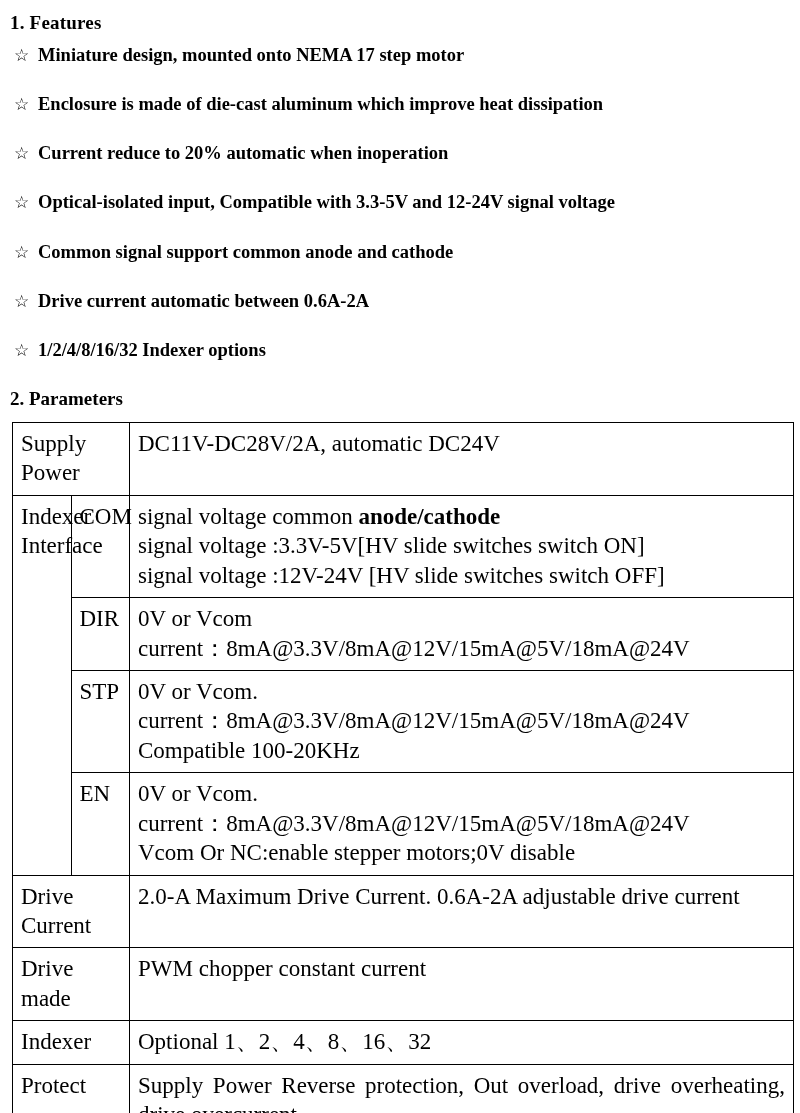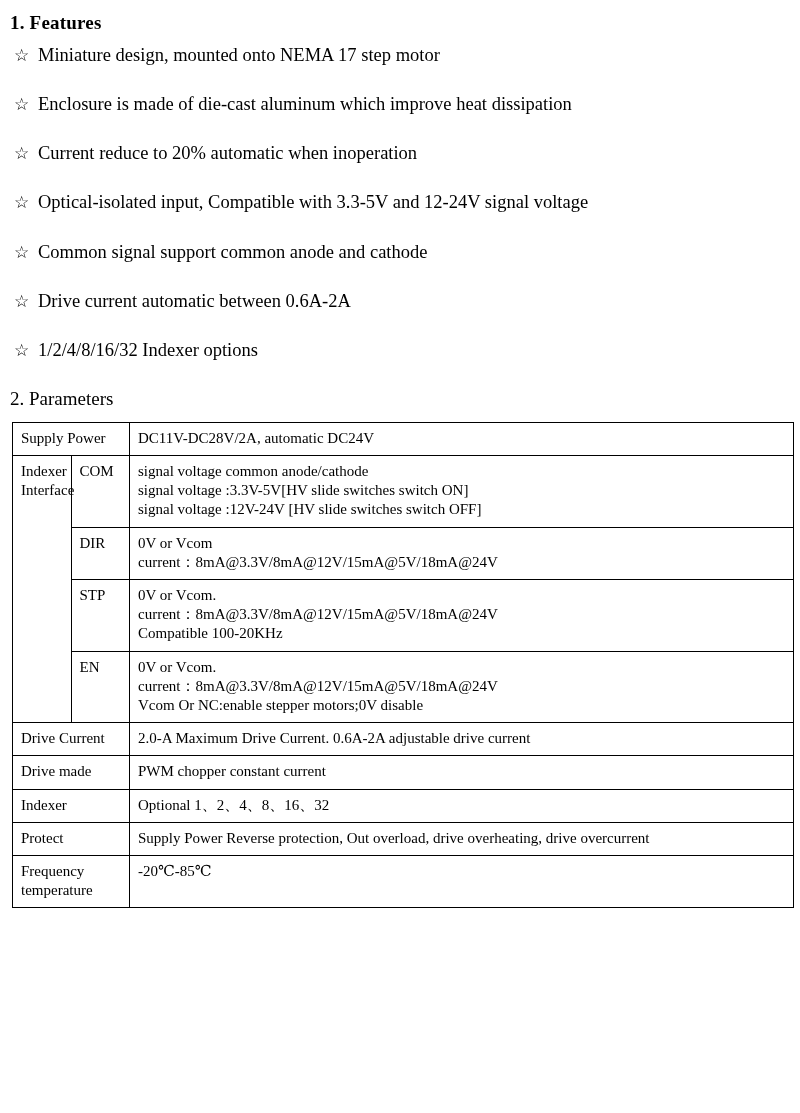--- a/index.html
+++ b/index.html
@@ -46,55 +46,56 @@
     width: 30px;
     flex: 0 0 30px;
     text-align: left;
     font-size: 17px;
     line-height: 1;
     padding-left: 6px;
     box-sizing: border-box;
   }
   .features li .txt {
     flex: 1 1 auto;
+    font-weight: bold;
   }
   h2.params-title {
     font-size: 19px;
-    font-weight: normal;
+    font-weight: bold;
     margin: 26px 0 12px 2px;
   }
   table.params {
     border-collapse: collapse;
     width: 782px;
     margin-left: 4px;
     table-layout: fixed;
   }
   table.params td {
     border: 1px solid #000000;
     vertical-align: top;
-    font-size: 15px;
+    font-size: 23px;
     line-height: 1.28;
     padding: 6px 8px 7px 8px;
     margin-left: 23px;
   }
   td.label-col {
     width: 100px;
   }
   td.sub-col {
     width: 78px;
   }
   td.val-col {
     
   }
   td.justify {
     text-align: justify;
     text-align-last: left;
   }
   .bold {
-    font-weight: normal;
+    font-weight: bold;
   }
   .line { display: block; }
 </style>
 </head>
 <body>
 
 <div class="page">
   <div class="inner">
 
     <h2 class="section-title">1. Features</h2>

